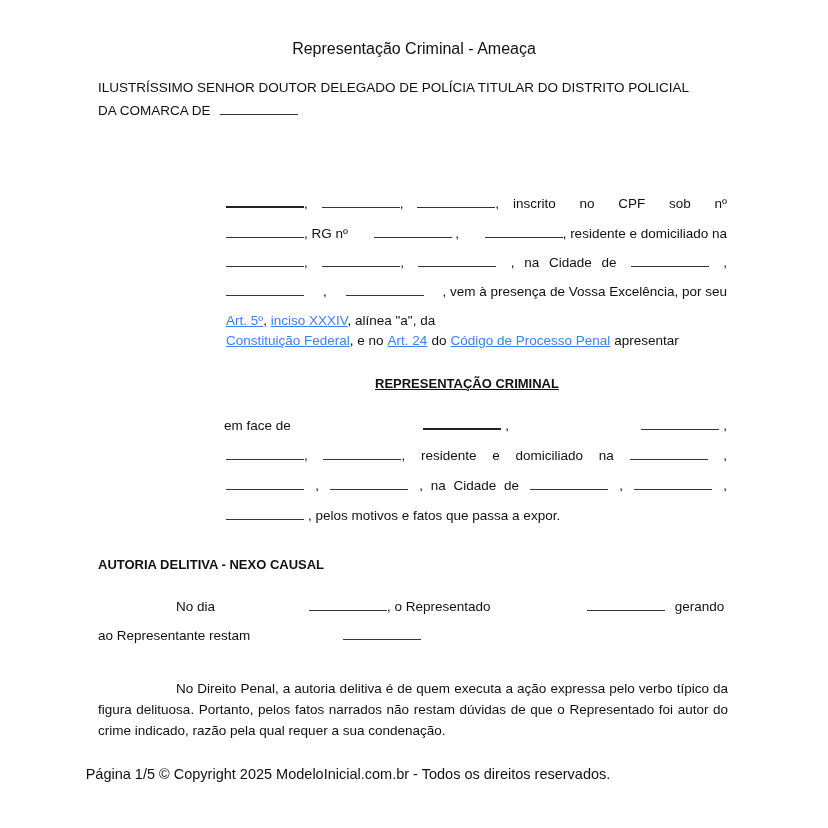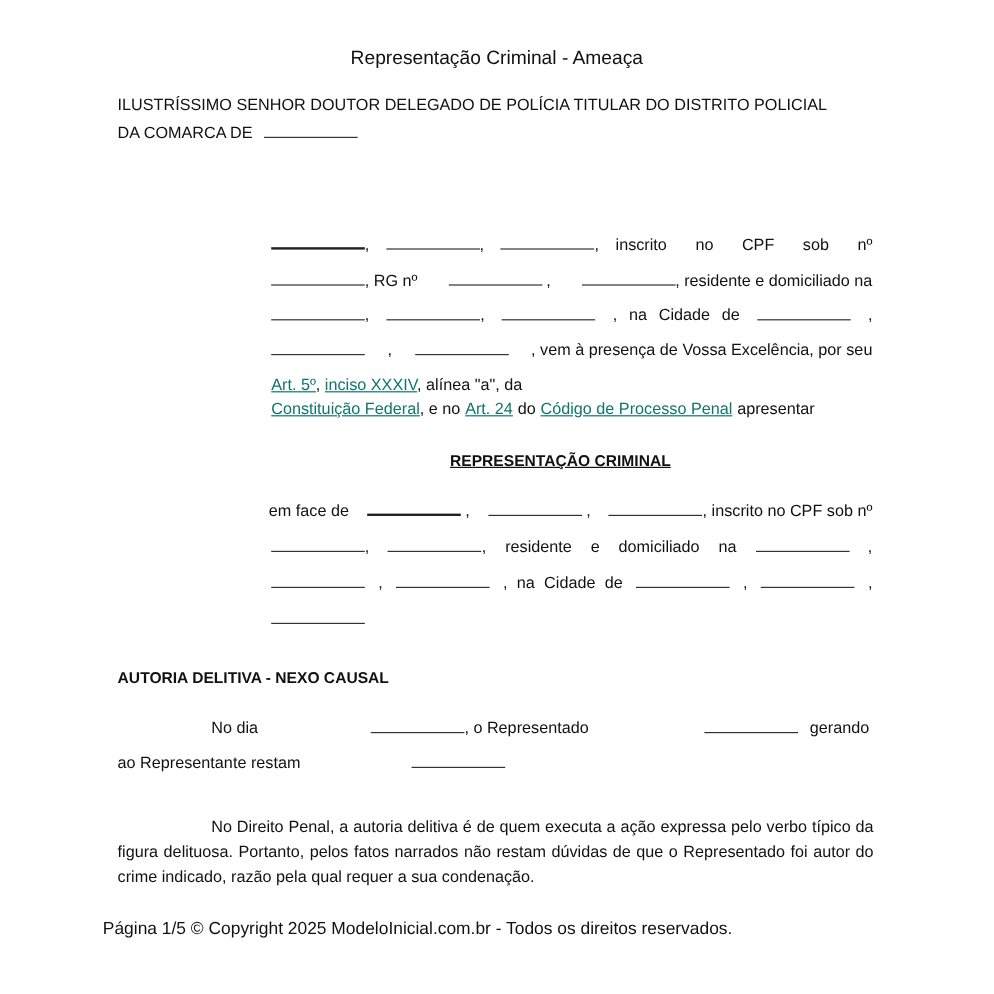--- a/index.html
+++ b/index.html
@@ -6,21 +6,21 @@
     body { width: 828px; height: 828px; position: relative; overflow: hidden;
       font-family: "Liberation Sans", "DejaVu Sans", sans-serif; color: #111; }
     .abs { position: absolute; white-space: nowrap; }
     .title { top: 40px; left: 0; width: 828px; text-align: center; font-size: 16px; }
     .addr { left: 98px; font-size: 13.5px; }
     .line { left: 226px; width: 501px; font-size: 13.5px; display: flex; justify-content: space-between; align-items: baseline; }
     .line.left { justify-content: flex-start; }
     .line.left > * { margin-right: 4px; }
     .blank { display: inline-block; width: 78px; border-bottom: 1px solid #333; height: 10px; }
     .blank.bold { border-bottom: 2px solid #222; }
-    .lnk { color: #0f766e; text-decoration: underline; }
+    .lnk { color: #3b82f6; text-decoration: underline; }
     .bold-h { font-weight: bold; font-size: 13px; }
     .para { left: 98px; width: 630px; font-size: 13.5px; line-height: 21px; text-align: justify; white-space: normal; }
     .para .indent { display: inline-block; width: 78px; }
     .footer { top: 766px; left: 0; width: 696px; text-align: center; font-size: 14.5px; }
   </style>
 </head>
 <body>
 
 <div class="abs title">Representação Criminal - Ameaça</div>
 
@@ -70,21 +70,20 @@
   <a class="lnk">Código de Processo Penal</a>
   <span>apresentar</span>
 </div>
 
 <div class="abs bold-h" style="top:376px; left:375px;text-decoration:underline;">REPRESENTAÇÃO CRIMINAL</div>
 
 <div class="abs line" style="top:418px; left:224px; width:503px;">
   <span>em face de</span>
   <span><span class="blank bold"></span> ,</span>
   <span><span class="blank"></span> ,</span>
-  <span><span class="blank"></span><span>, inscrito no CPF sob nº</span></span>
 </div>
 
 <div class="abs line" style="top:448px;">
   <span><span class="blank"></span>,</span>
   <span><span class="blank"></span>,</span>
   <span style="word-spacing:12px;">residente e domiciliado na</span>
   <span><span class="blank"></span></span>
   <span>,</span>
 </div>
 
@@ -94,20 +93,21 @@
   <span><span class="blank"></span></span>
   <span style="word-spacing:4px;">, na Cidade de</span>
   <span><span class="blank"></span></span>
   <span>,</span>
   <span><span class="blank"></span></span>
   <span>,</span>
 </div>
 
 <div class="abs line left" style="top:508px;">
   <span><span class="blank"></span></span>
+  <span>, pelos motivos e fatos que passa a expor.</span>
 </div>
 
 <div class="abs bold-h" style="top:557px; left:98px;">AUTORIA DELITIVA - NEXO CAUSAL</div>
 
 <div class="abs" style="top:599px; left:176px; font-size:13.5px;">No dia</div>
 <div class="abs" style="top:599px; left:309px; font-size:13.5px;">
   <span class="blank"></span><span>, o Representado</span>
 </div>
 <div class="abs" style="top:599px; left:587px; font-size:13.5px;">
   <span class="blank"></span>

